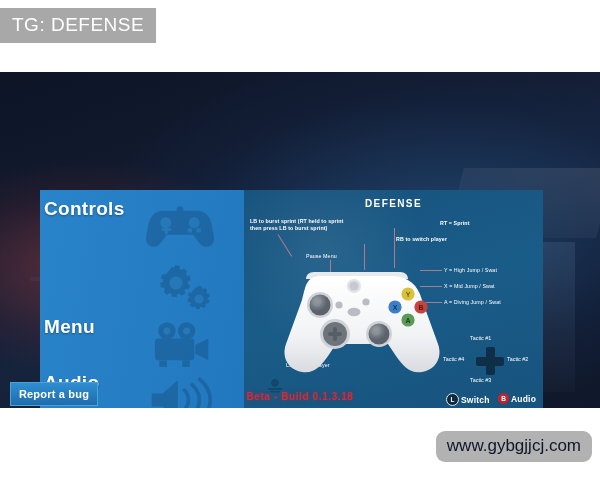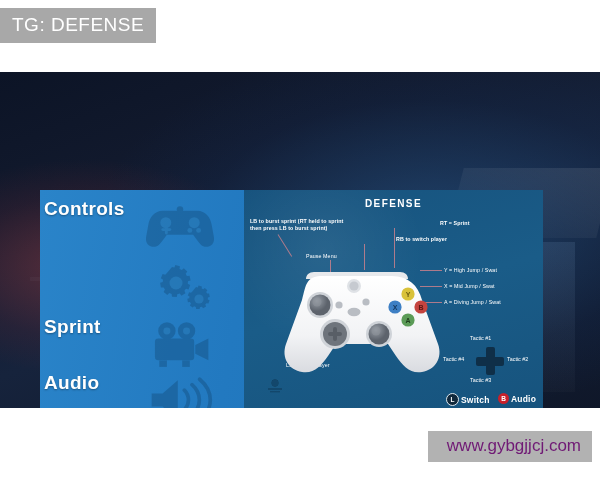--- a/index.html
+++ b/index.html
@@ -13,23 +13,23 @@
     position:absolute;left:0;top:8px;
     background:#a8a8a8;color:#ffffff;
     font-size:19px;letter-spacing:.5px;
     padding:6px 12px 7px 12px;
     z-index:40;white-space:nowrap;
   }
 
   
   .site-tag{
     position:absolute;right:8px;bottom:18px;
-    background:#b2b2b2;color:#701a75;
-    font-size:17px;padding:5px 11px 6px 19px;
-    z-index:40;white-space:nowrap;
+    background:#b2b2b2;color:#0f172a;
+    font-size:17px;padding:5px 11px 6px 11px;
+    z-index:40;white-space:nowrap;border-radius:9px;
   }
 
   
   .video{
     position:absolute;left:0;top:72px;width:600px;height:336px;
     overflow:hidden;
     background:
       radial-gradient(ellipse 260px 150px at 14% 58%, rgba(190,70,70,.42) 0%, rgba(130,45,55,.16) 48%, rgba(0,0,0,0) 72%),
       radial-gradient(ellipse 420px 230px at 72% 46%, rgba(40,95,150,.50) 0%, rgba(20,50,95,.18) 55%, rgba(0,0,0,0) 80%),
       linear-gradient(160deg,#0c1426 0%,#121a2e 28%,#16233c 55%,#0f1729 100%);
@@ -183,21 +183,21 @@
           <svg viewBox="0 0 64 48">
             <path fill="#0d3a60" d="M24 6l2.4.5.9-2.6 4.6 1.3-.3 2.7 2.2 1.2 2-1.9 3.5 3.3-1.6 2.2 1.2 2.2 2.7-.2 1 4.7-2.6.8-.2 2.5 2.4 1.2-1.6 4.5-2.6-.6-1.6 1.9 1.1 2.5-4.1 2.5-1.7-2.1-2.4.7-.5 2.7-4.8-.2-.4-2.7-2.3-1-2 1.8-3.7-3 1.3-2.4-1.3-2.1-2.7.1-.8-4.7 2.6-.7.4-2.4-2.3-1.4 1.8-4.4 2.6.8 1.7-1.8z"></path>
             <circle cx="28" cy="22" r="6.5" fill="#2a6f9e"></circle>
             <path fill="#0d3a60" d="M48 26l1.8.4.7-2 3.4 1-.2 2 1.6.9 1.5-1.4 2.6 2.4-1.2 1.7.9 1.6 2-.1.7 3.4-1.9.6-.1 1.9 1.8.9-1.2 3.3-1.9-.4-1.2 1.4.8 1.8-3 1.9-1.3-1.6-1.8.5-.4 2-3.5-.2-.3-2-1.7-.7-1.5 1.3-2.7-2.2 1-1.8-1-1.5-2 .1-.6-3.5 1.9-.5.3-1.8-1.7-1 1.3-3.2 1.9.6 1.3-1.4z"></path>
             <circle cx="51" cy="38" r="4.6" fill="#2a6f9e"></circle>
           </svg>
         </span>
       </div>
 
       <div class="menu-item mi2">
-        <span class="lbl">Sprint</span>
+        <span class="lbl">Menu</span>
         <span class="ico">
           <svg viewBox="0 0 64 44">
             <circle cx="20" cy="10" r="8" fill="#0d3a60"></circle>
             <circle cx="38" cy="10" r="8" fill="#0d3a60"></circle>
             <circle cx="20" cy="10" r="3.2" fill="#2a6f9e"></circle>
             <circle cx="38" cy="10" r="3.2" fill="#2a6f9e"></circle>
             <rect x="9" y="17" width="36" height="20" rx="3" fill="#0d3a60"></rect>
             <path fill="#0d3a60" d="M46 23l12-6v20l-12-6z"></path>
             <rect x="13" y="37" width="7" height="6" fill="#0d3a60"></rect>
             <rect x="34" y="37" width="7" height="6" fill="#0d3a60"></rect>
@@ -318,16 +318,18 @@
         <svg viewBox="0 0 26 16">
           <circle cx="13" cy="5" r="3.4" fill="#0c3category"></circle>
           <circle cx="13" cy="5" r="3.4" fill="#0c3350"></circle>
           <path d="M6 10h14v2H6z" fill="#0c3350"></path>
           <path d="M8 13h10v1.4H8z" fill="#0c3350"></path>
         </svg>
       </div>
     </div>
   </div>
 
-
+  <div class="report-btn">Report a bug</div>
+
+  <div class="build">Beta - Build 0.1.3.18</div>
 </div>
 
 <div class="site-tag">www.gybgjjcj.com</div>
 
 </body></html>

